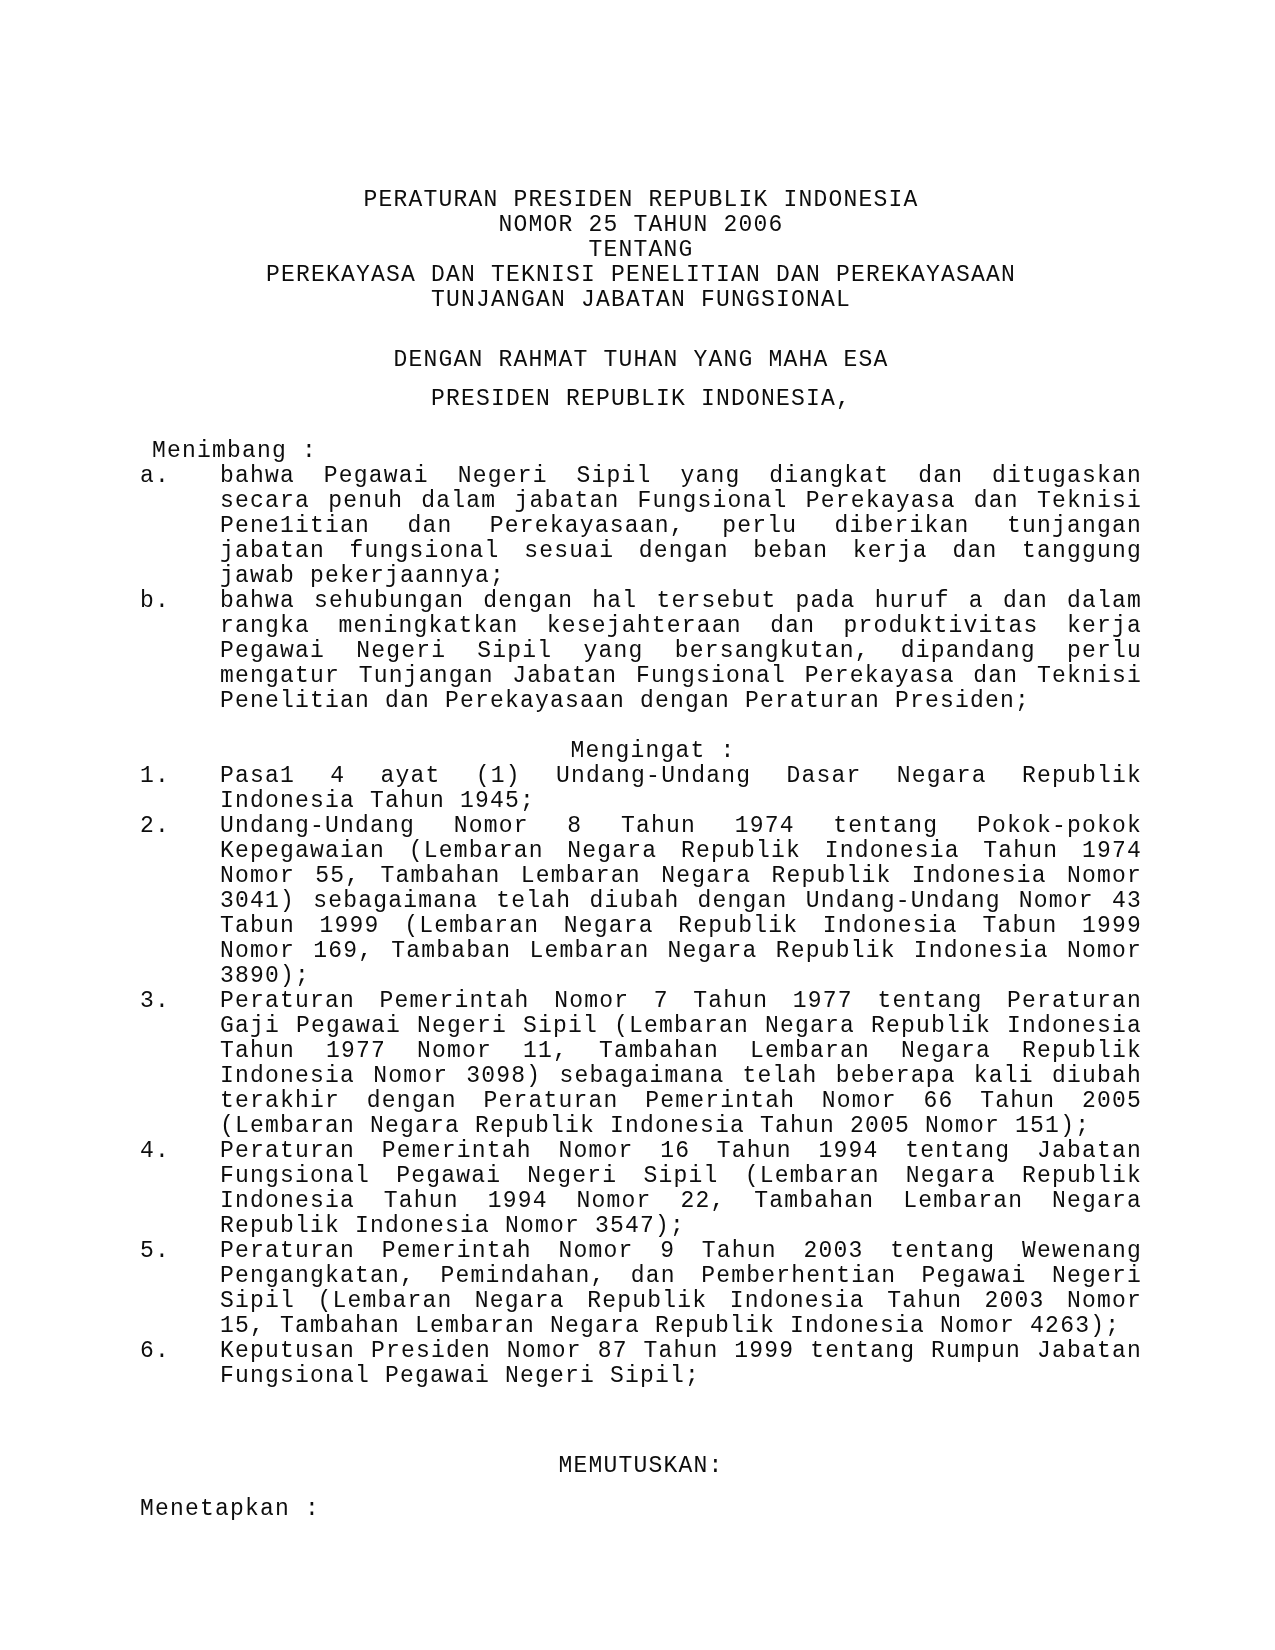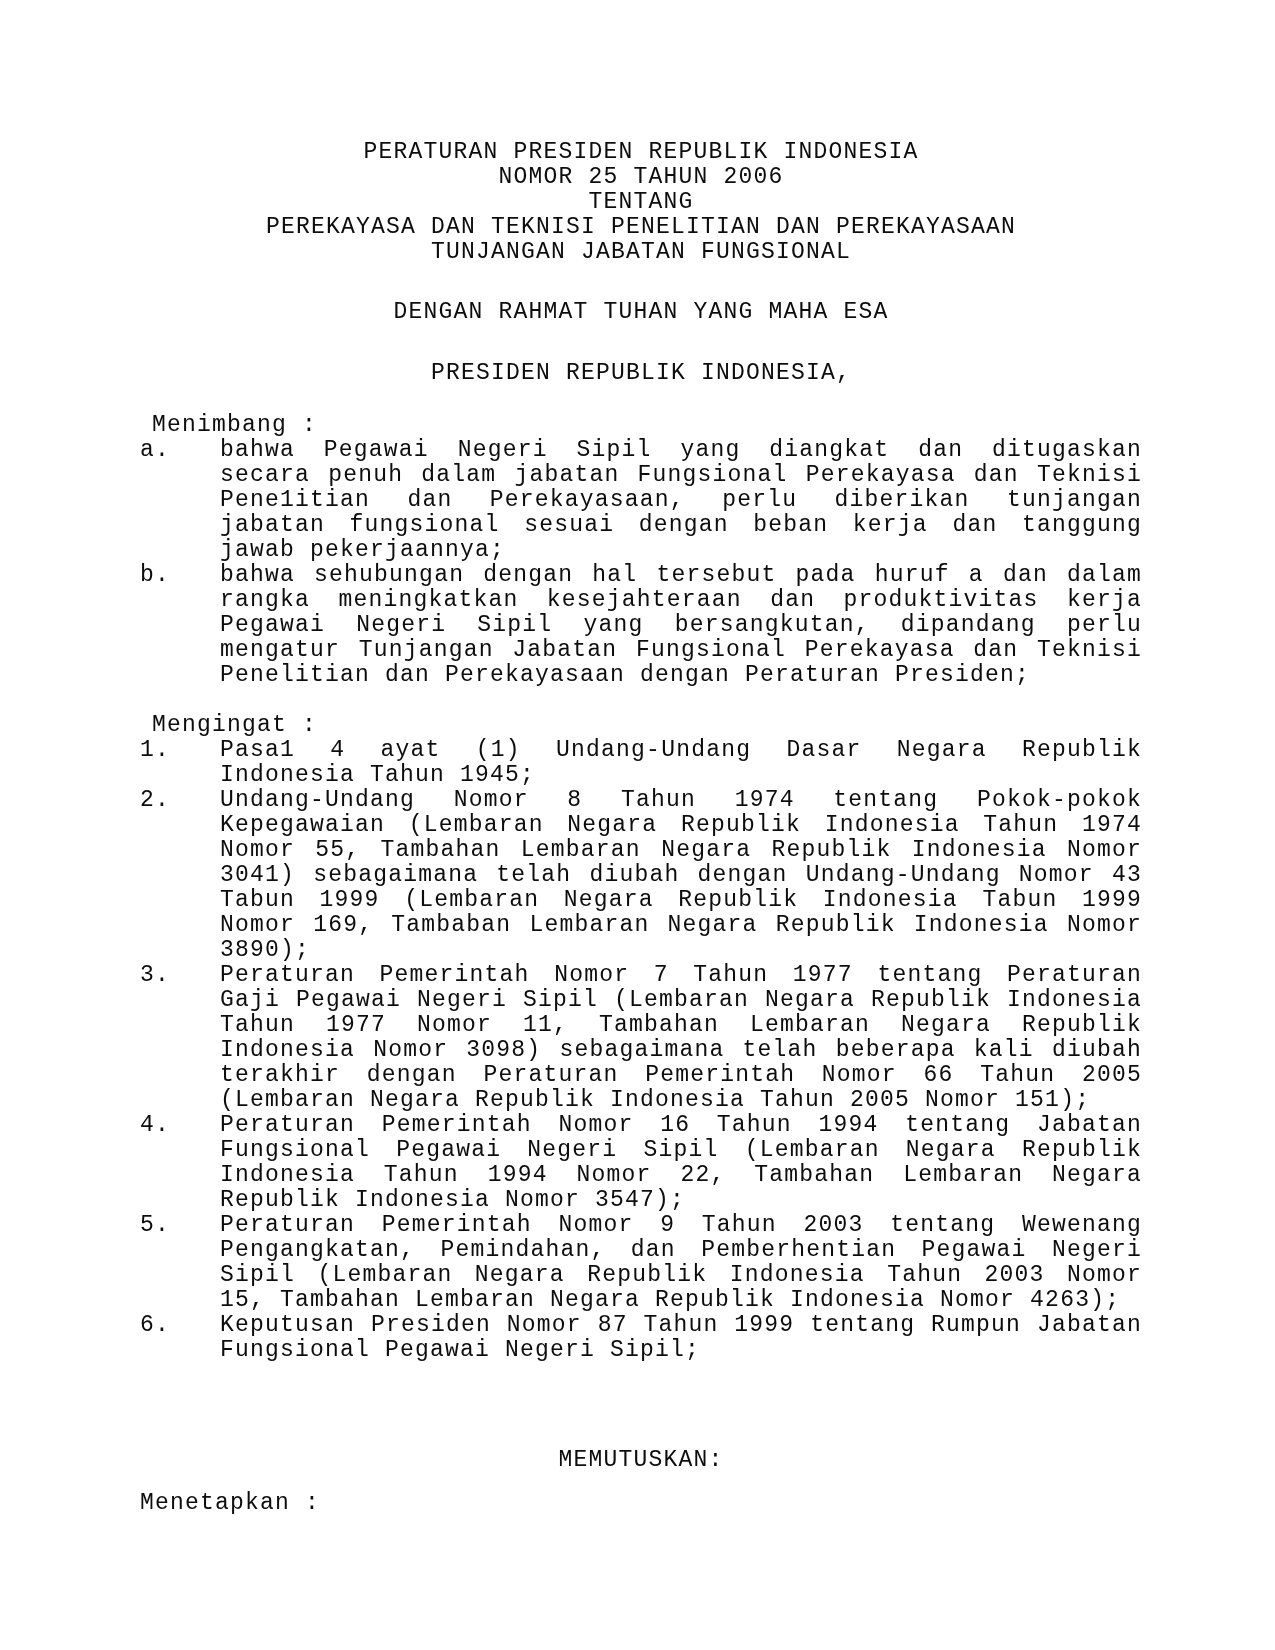--- a/index.html
+++ b/index.html
@@ -17,31 +17,31 @@
     color: #0d0d0d;
     -webkit-font-smoothing: antialiased;
   }
   .page {
     box-sizing: border-box;
     width: 1275px;
     height: 1650px;
     padding: 140px 0 0 140px;
     overflow: hidden;
   }
-  .center { width: 1002px; text-align: center; }
+  .center { width: 1002px; text-align: center; margin-top: 48px; }
   .title-block div { white-space: nowrap; }
   .invocation { margin-top: 35px; }
-  .issuer { margin-top: 36px; }
+  .issuer { margin-top: 14px; }
   .section-label { margin-top: 27px; width: 1002px; margin-left: 12px; }
   .section-label.first-after-issuer { margin-top: 27px; }
-  .section-label.mengingat { margin-top: 25px; }
+  .section-label.mengingat { margin-top: 25px; text-align: center; }
   .row { display: flex; width: 1002px; }
   .row .num { width: 80px; flex: 0 0 80px; }
   .row .body { width: 922px; flex: 0 0 922px; text-align: justify; }
-  .memutuskan { margin-top: 85px; }
+  .memutuskan { margin-top: 65px; }
   .menetapkan { margin-top: 18px; width: 1002px; }
 </style>
 </head>
 <body>
 
 <div class="page">
 
   <div class="title-block center">
     <div>PERATURAN PRESIDEN REPUBLIK INDONESIA</div>
     <div>NOMOR 25 TAHUN 2006</div>

